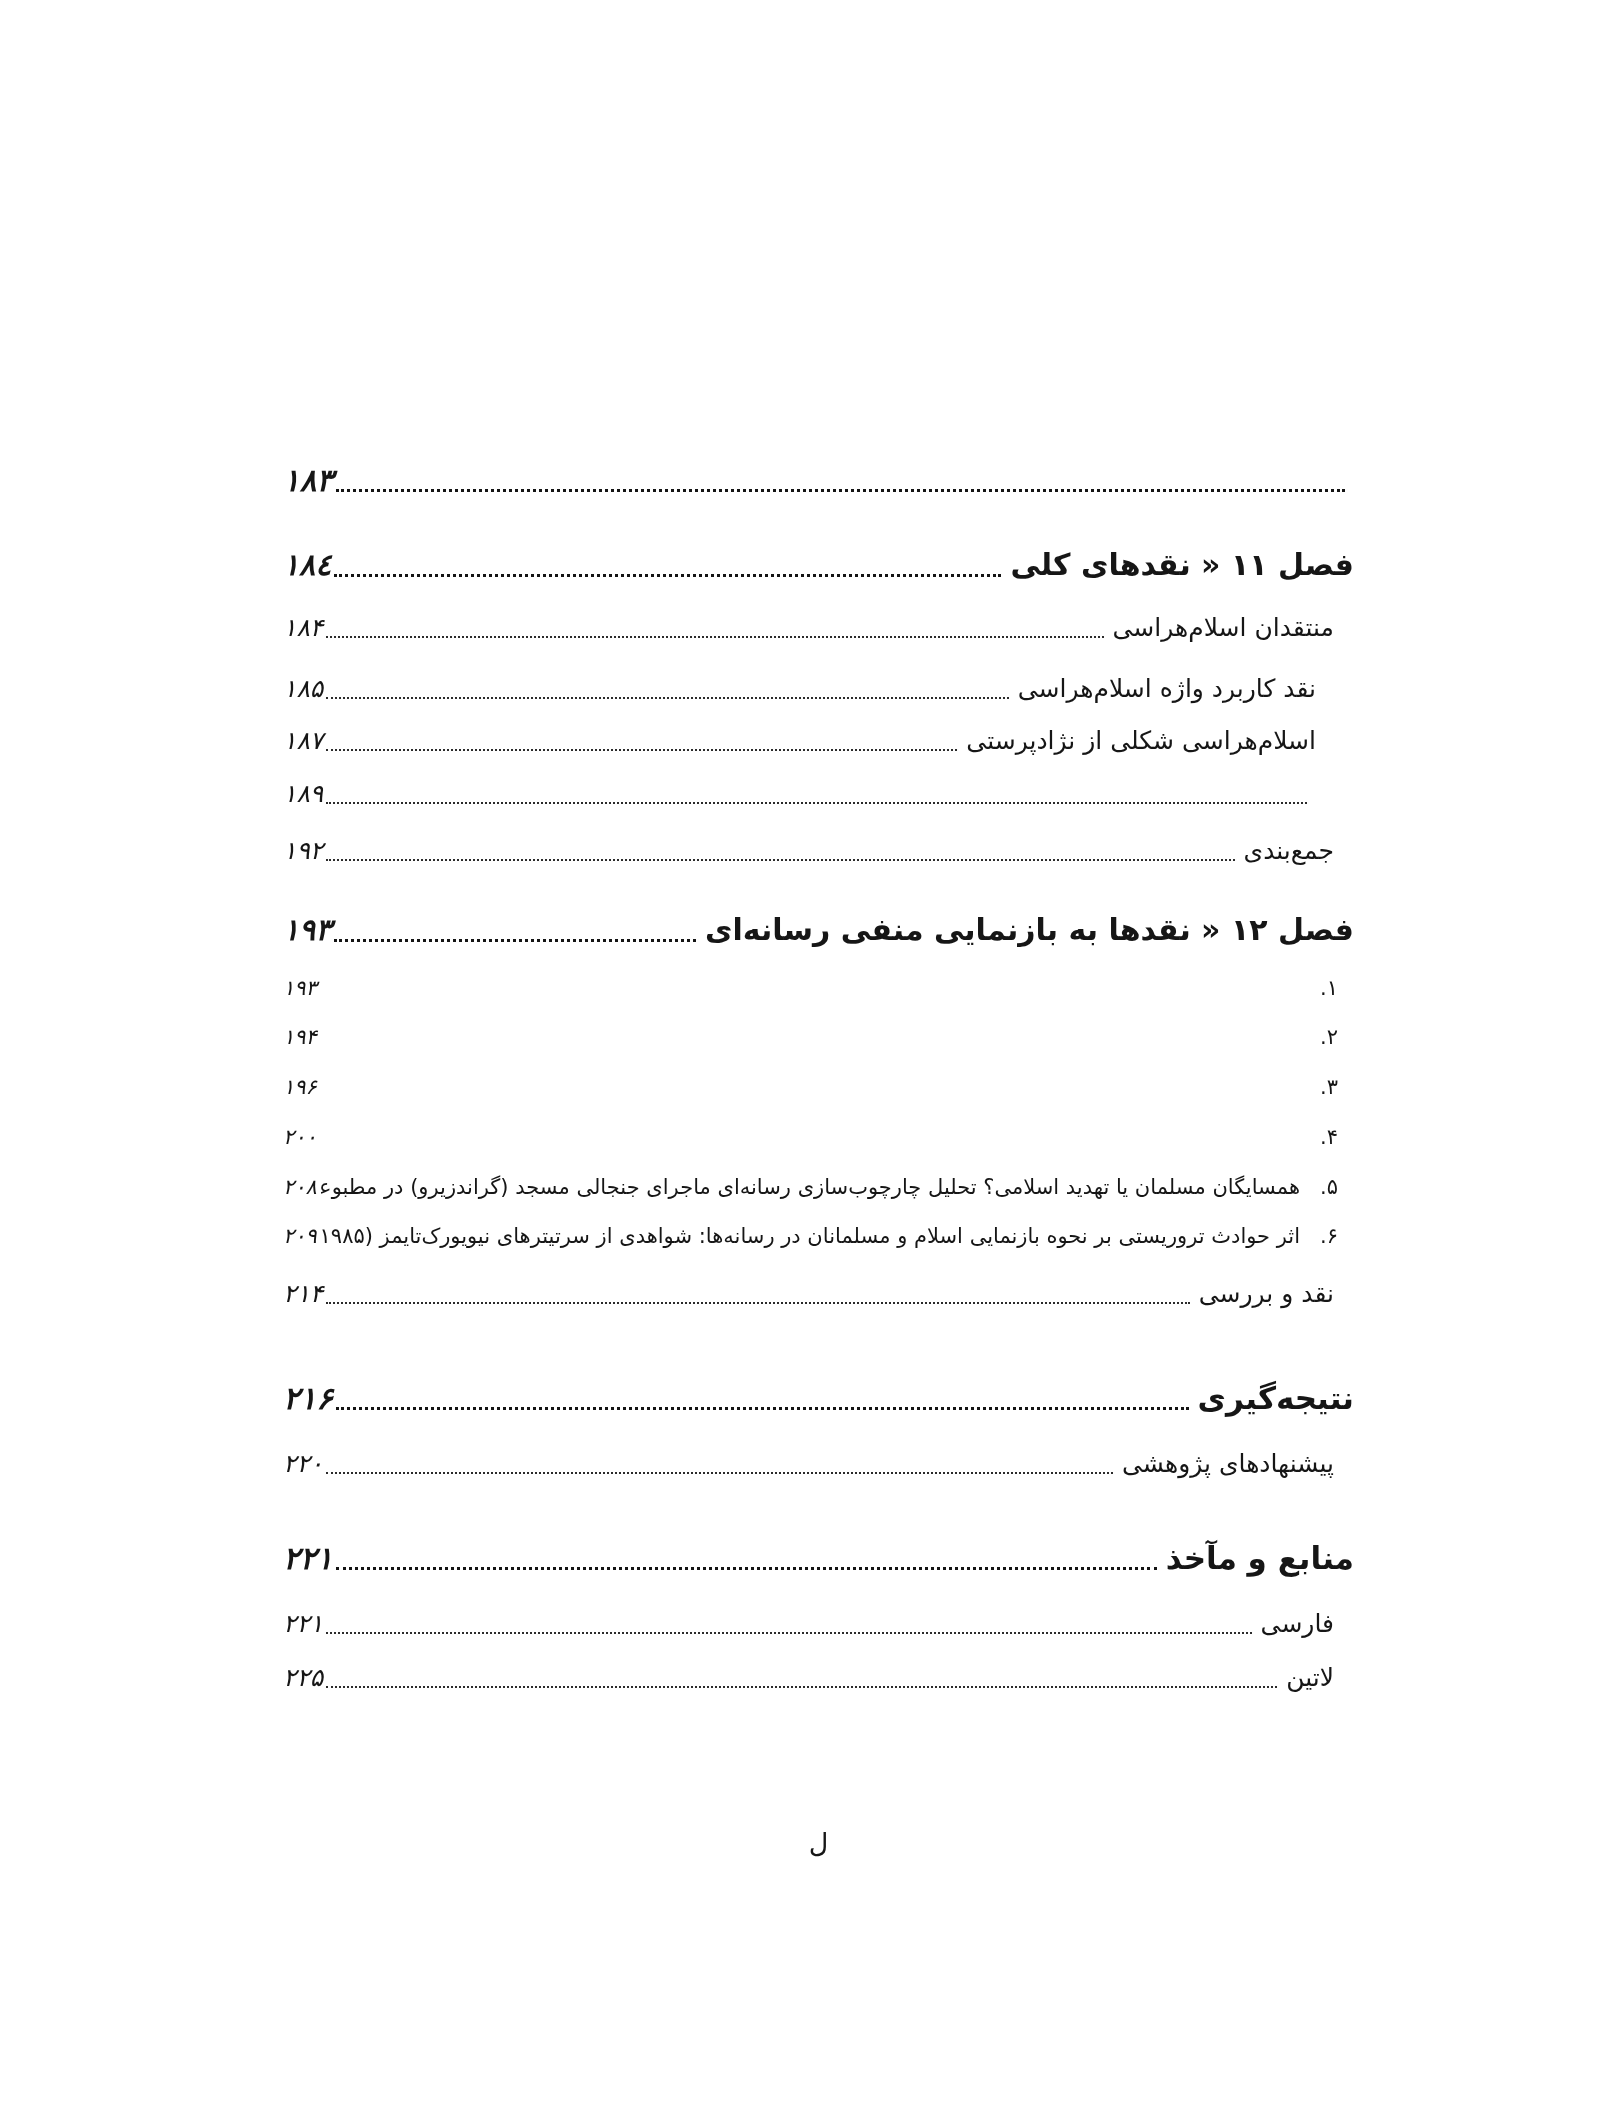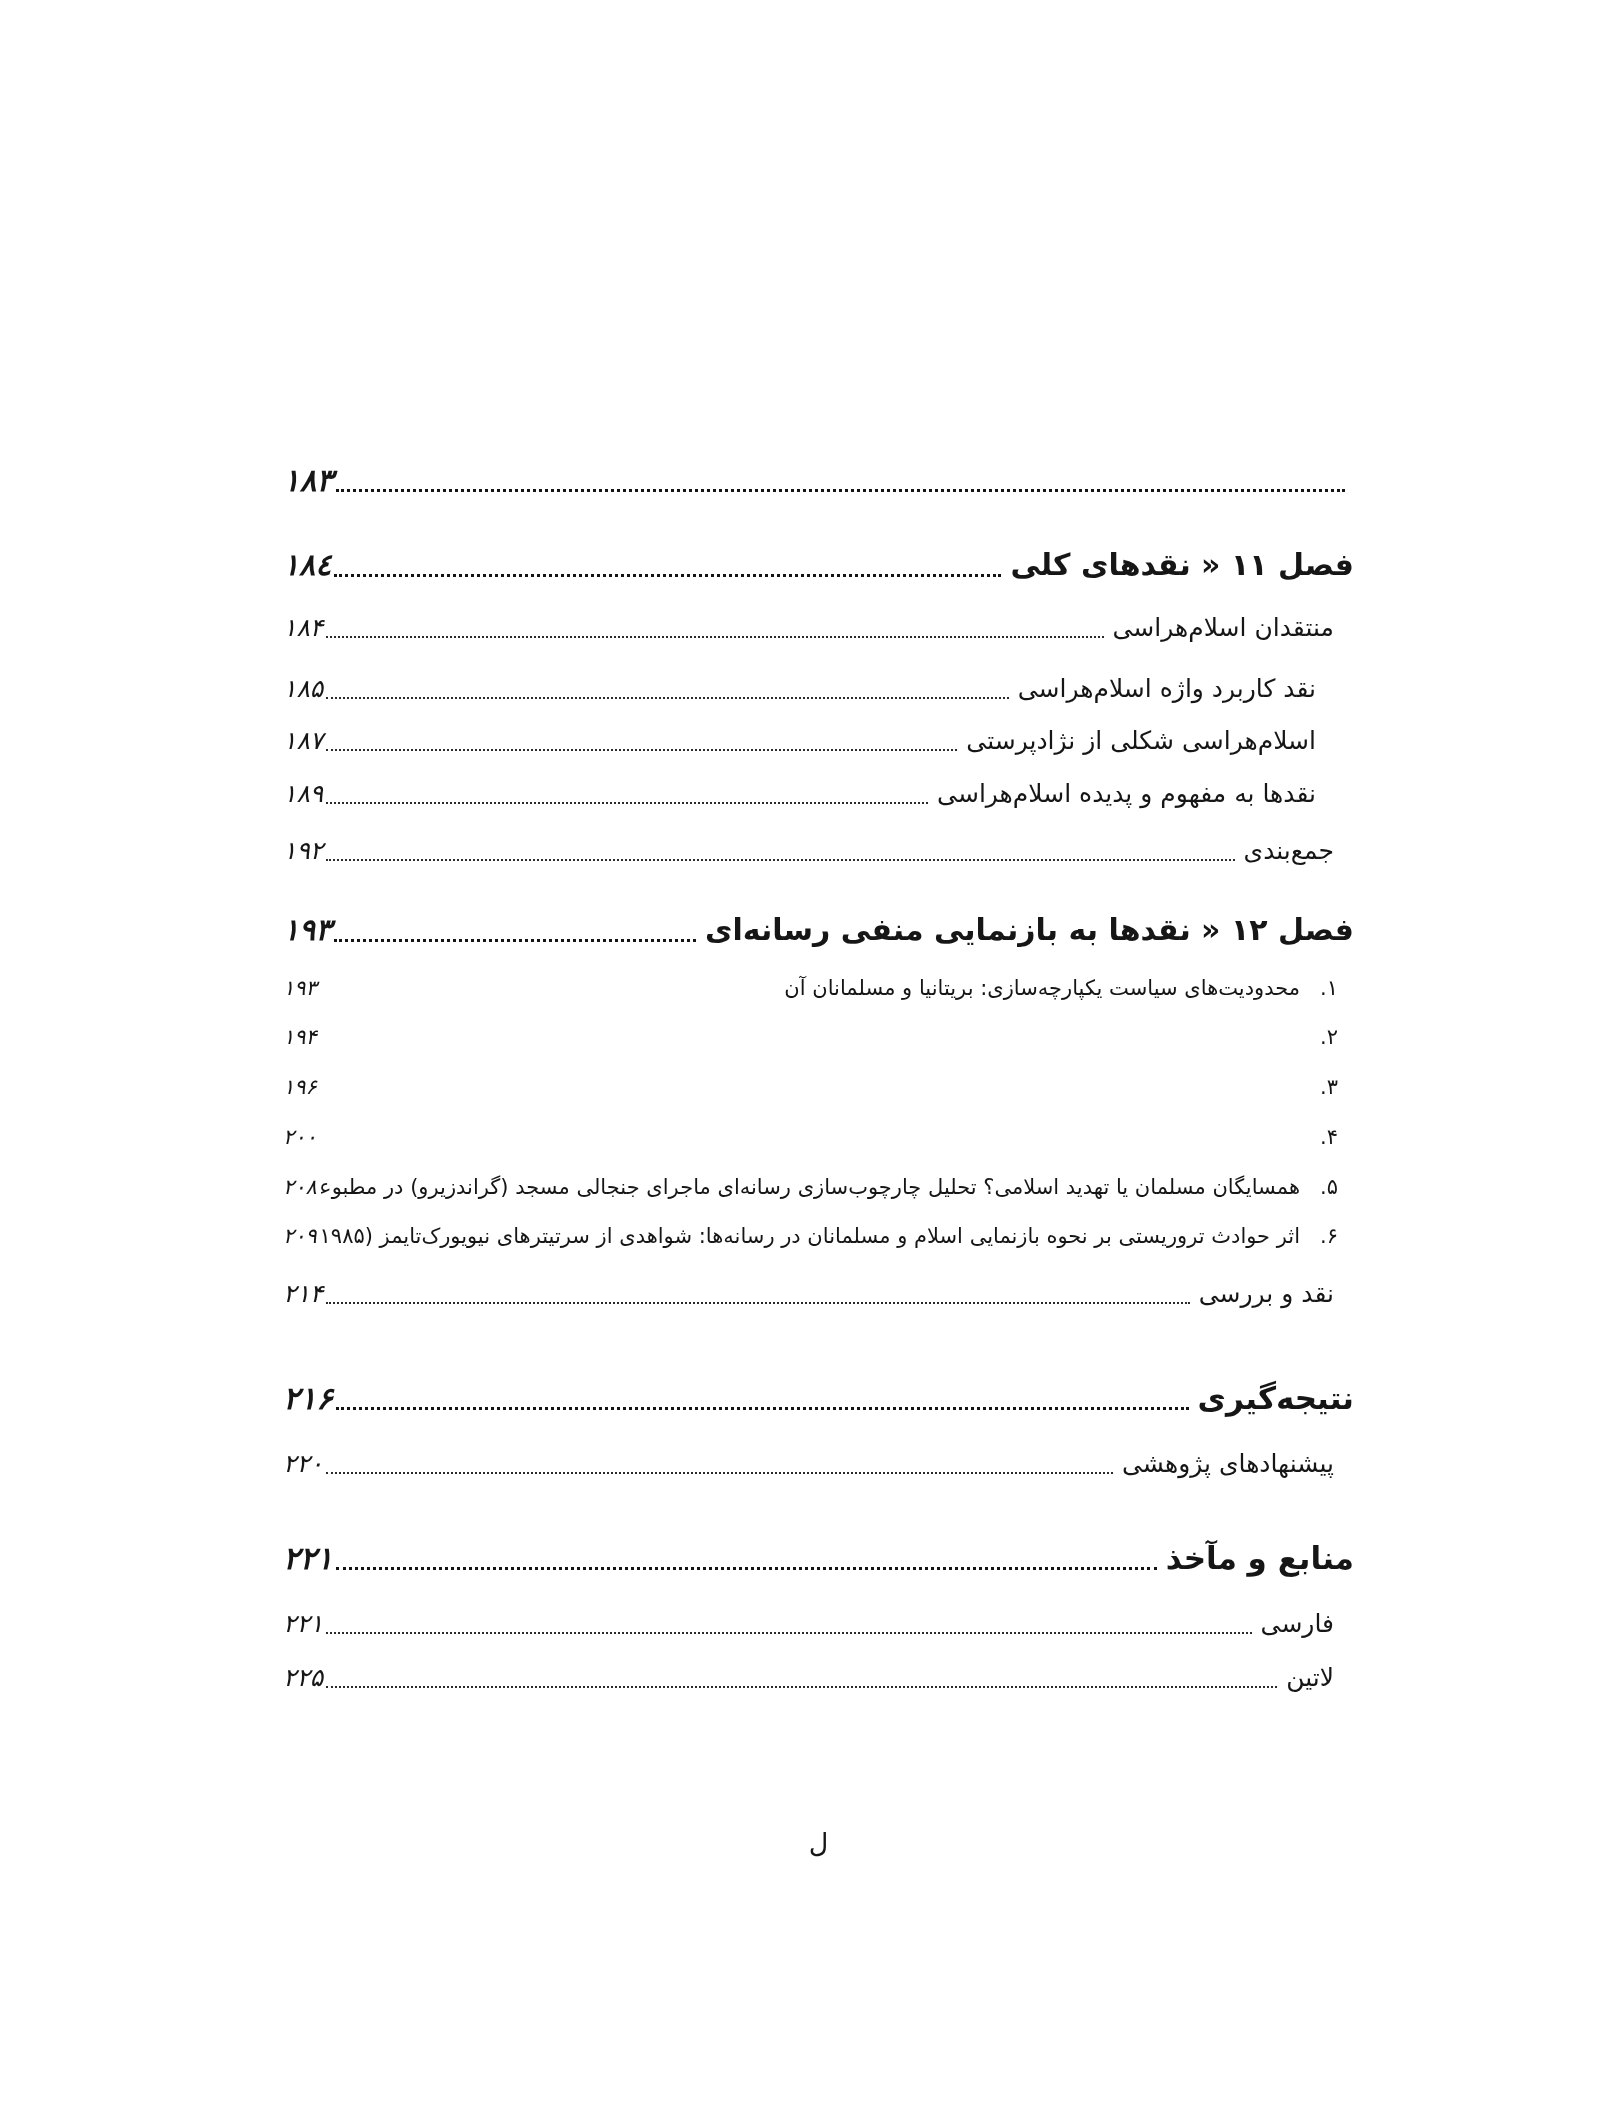--- a/index.html
+++ b/index.html
@@ -72,37 +72,35 @@
         <span class="title">نقد کاربرد واژه اسلام‌هراسی</span>
         <div class="leader"></div>
         <span class="pagenum">۱۸۵</span>
       </div>
       <div class="row sub2" style="top: 722px;">
         <span class="title">اسلام‌هراسی شکلی از نژادپرستی</span>
         <div class="leader"></div>
         <span class="pagenum">۱۸۷</span>
       </div>
       <div class="row sub2" style="top: 775px;">
-        <span class="title">نقدها به مفهوم و پدیده اسلام‌هراسی</span>
         <div class="leader"></div>
         <span class="pagenum">۱۸۹</span>
       </div>
       <div class="row sub1" style="top: 832px;">
         <span class="title">جمع‌بندی</span>
         <div class="leader"></div>
         <span class="pagenum">۱۹۲</span>
       </div>
       <div class="row chapter" style="top: 908px;">
         <span class="title">فصل ۱۲ « نقدها به بازنمایی منفی رسانه‌ای</span>
         <div class="leader"></div>
         <span class="pagenum">۱۹۳</span>
       </div>
       <div class="row numbered" style="top: 972px;">
         <span class="marker">۱.</span>
-        <span class="title">محدودیت‌های سیاست یکپارچه‌سازی: بریتانیا و مسلمانان آن</span>
         <div class="spacer"></div>
         <span class="pagenum">۱۹۳</span>
       </div>
       <div class="row numbered" style="top: 1021px;">
         <span class="marker">۲.</span>
         <div class="spacer"></div>
         <span class="pagenum">۱۹۴</span>
       </div>
       <div class="row numbered" style="top: 1071px;">
         <span class="marker">۳.</span>

